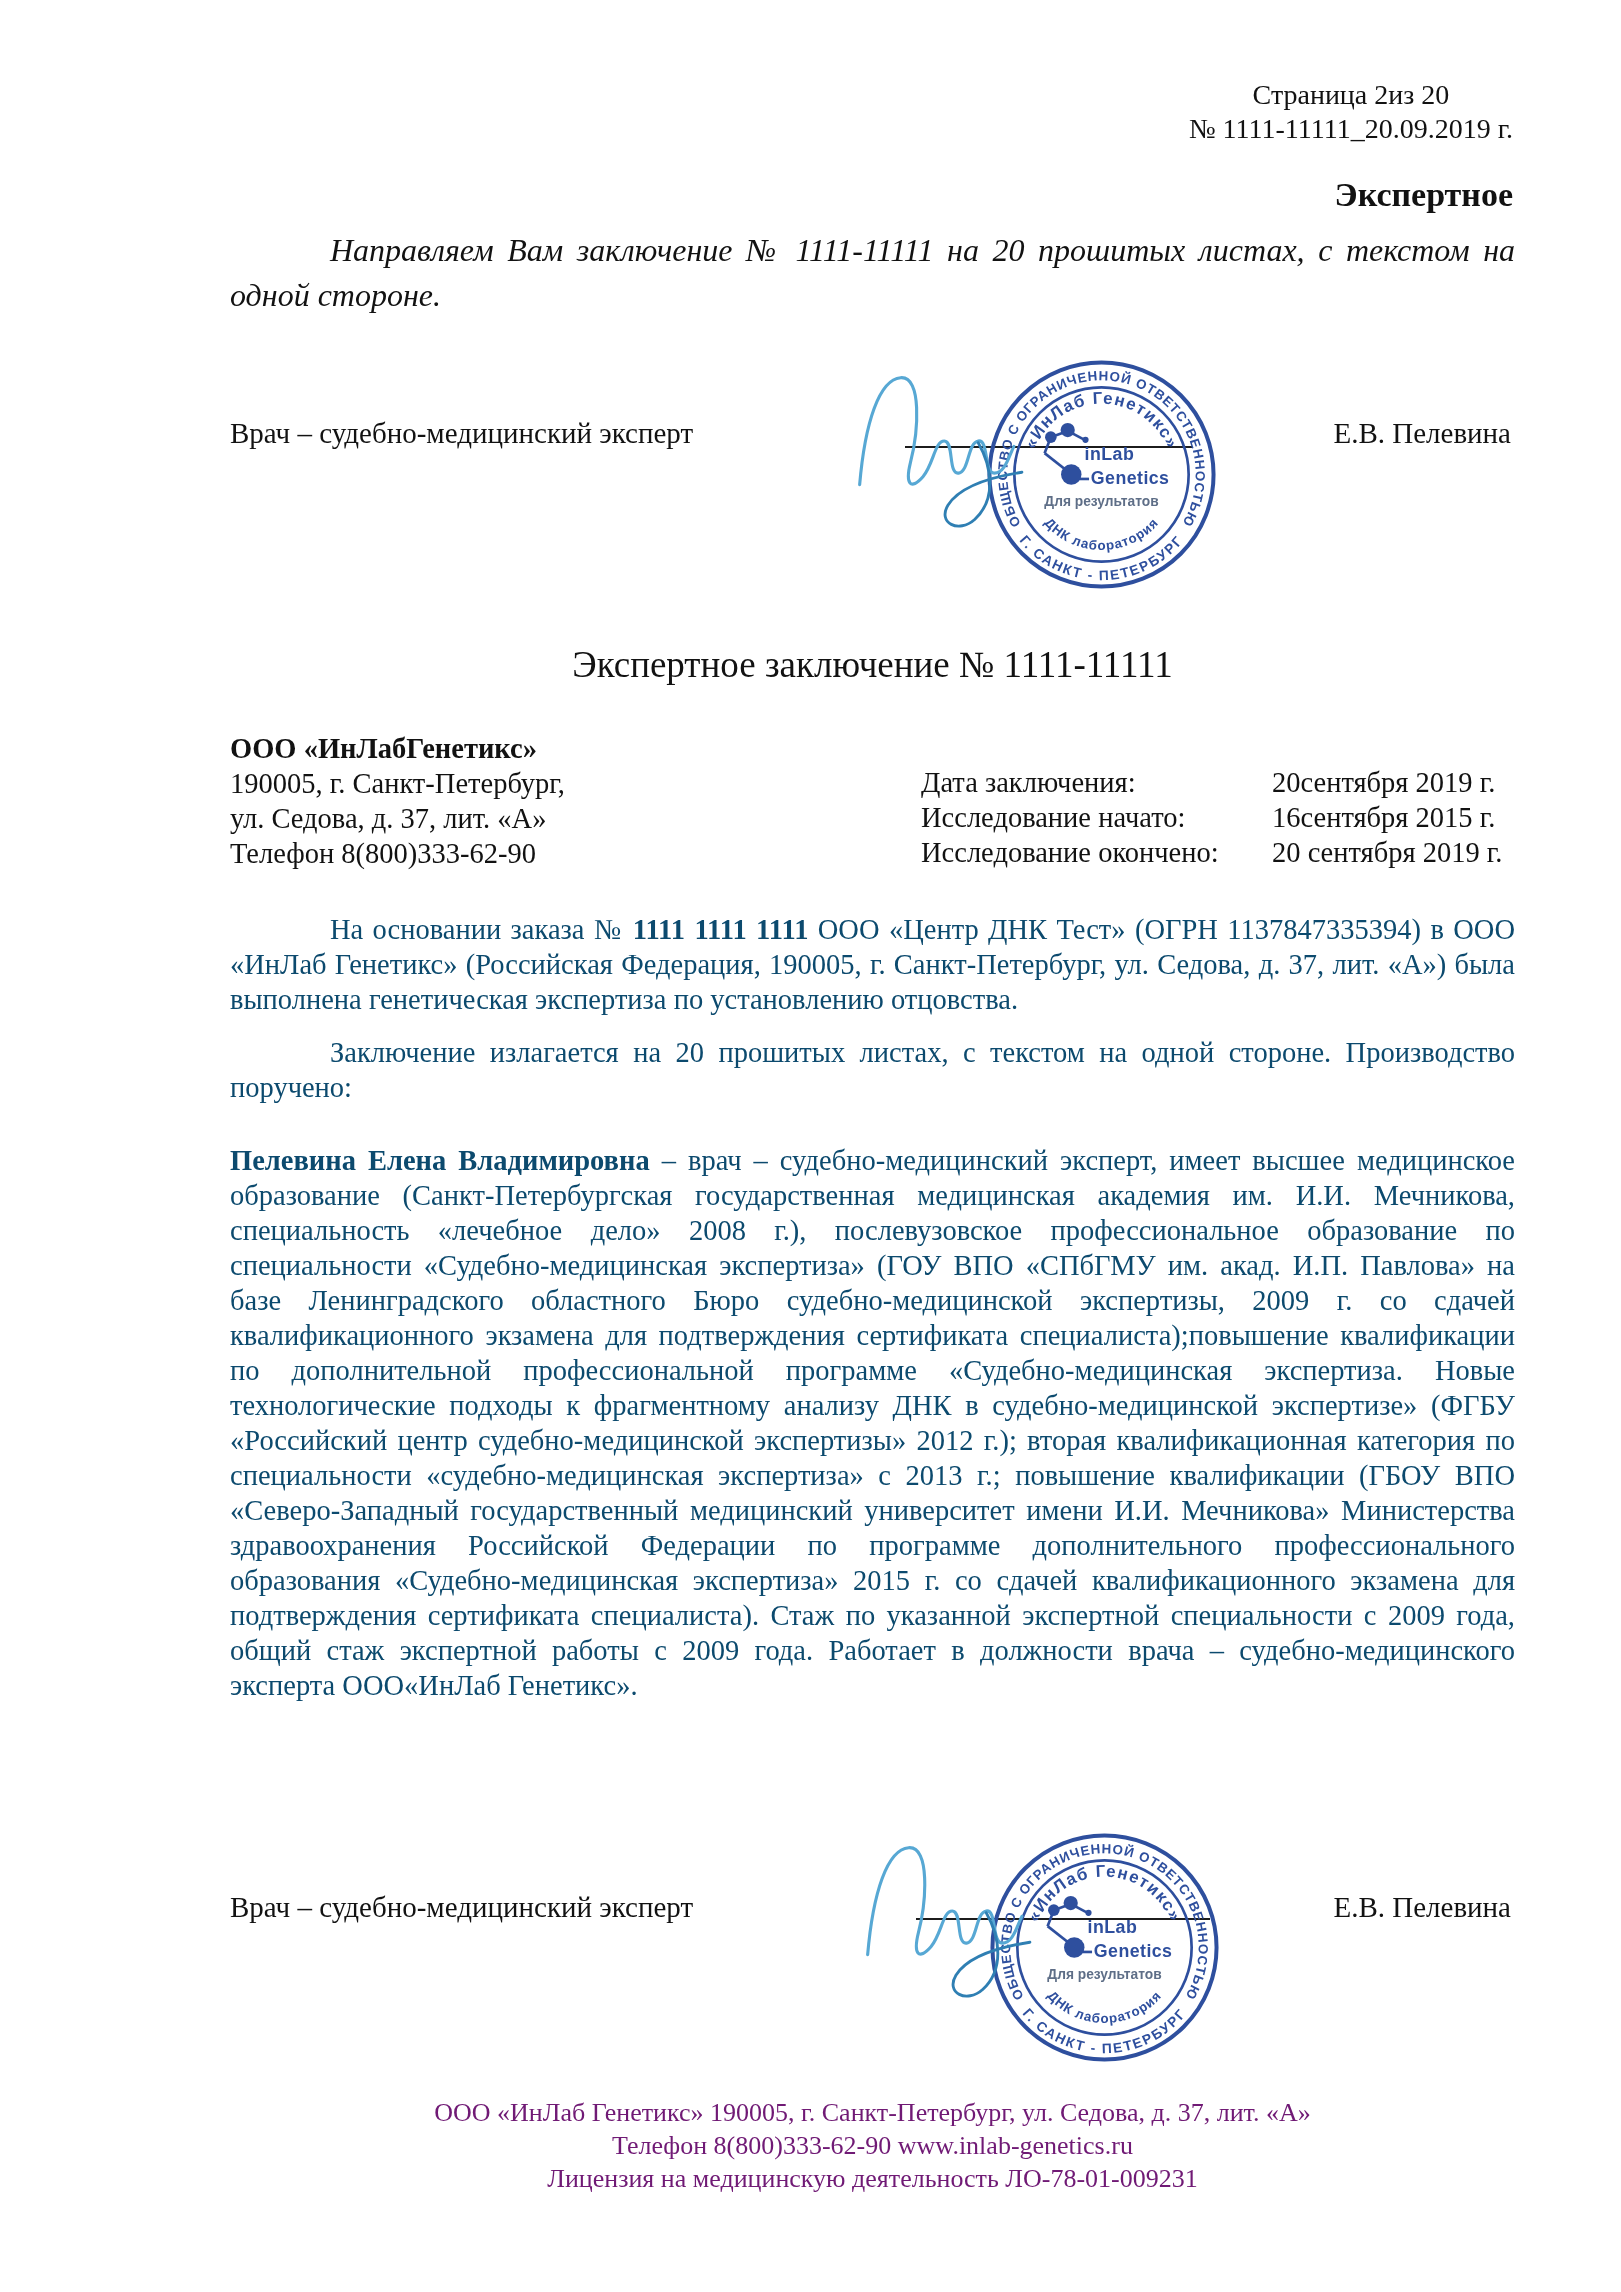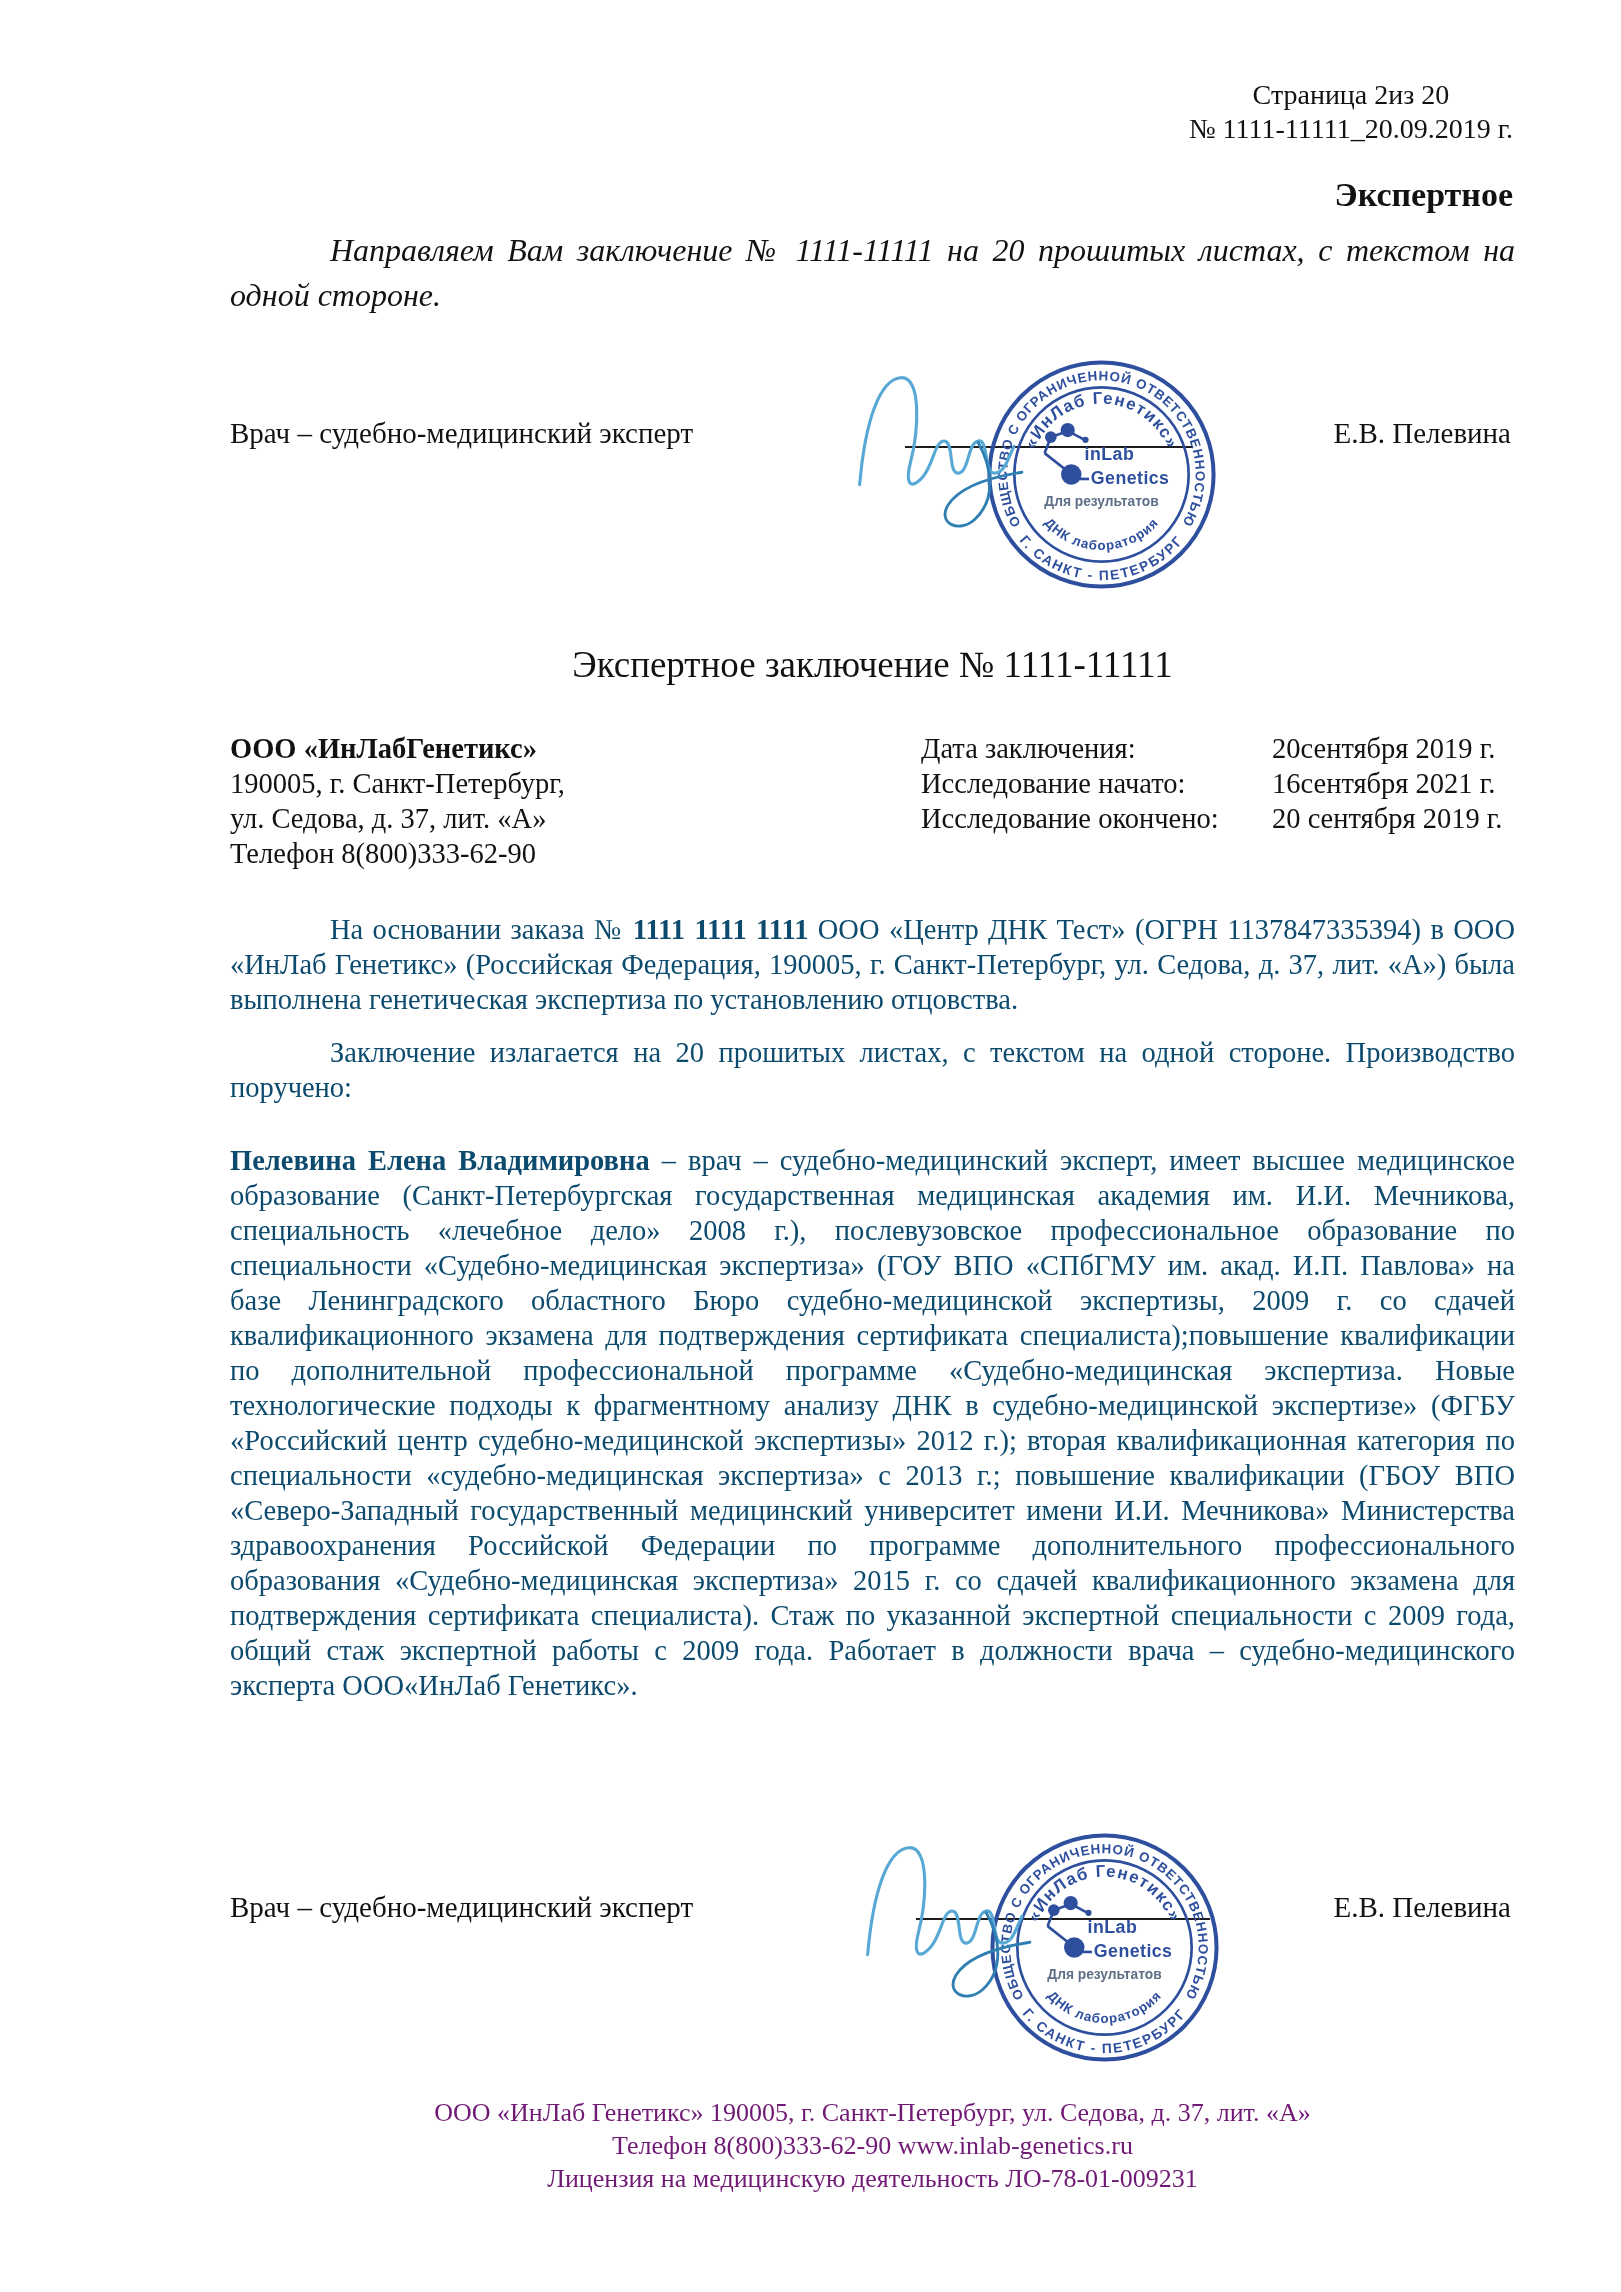--- a/index.html
+++ b/index.html
@@ -16,21 +16,21 @@
     top:228px; left:230px; width:1285px;
     font-size:32px; font-style:italic; line-height:45px;
     text-indent:100px; text-align:justify;
   }
 
   .doc-title { top:643px; left:230px; width:1285px; text-align:center; font-size:37px; font-weight:normal; }
 
   .org-info { top:731px; left:230px; font-size:28.5px; line-height:35px; }
   .org-info .b { font-weight:bold; }
 
-  .dates { top:731px; left:921px; font-size:28.5px; line-height:35px; }
+  .dates { top:765px; left:921px; font-size:28.5px; line-height:35px; }
   .dates .row { white-space:nowrap; }
   .dates .lbl { display:inline-block; width:351px; }
 
   .para {
     left:230px; width:1285px; font-size:28.5px; line-height:35px;
     text-align:justify; color:#0c4a6e;
   }
   .indent { text-indent:100px; }
   .p-order  { top:912px; }
   .p-sheets { top:1035px; }
@@ -122,21 +122,21 @@
     <div>190005, г. Санкт-Петербург,</div>
     <div>ул. Седова,  д. 37, лит. «А»</div>
     <div>Телефон 8(800)333-62-90</div>
   </div>
 
   <div class="abs dates">
     <div class="row">
       <span class="lbl">Дата заключения:</span><span>20сентября 2019 г.</span>
     </div>
     <div class="row">
-      <span class="lbl">Исследование начато:</span><span>16сентября 2021 г.</span>
+      <span class="lbl">Исследование начато:</span><span>16сентября 2015 г.</span>
     </div>
     <div class="row">
       <span class="lbl">Исследование окончено:</span><span>20 сентября 2019 г.</span>
     </div>
   </div>
 
   <div class="abs para indent p-order">
     <span>На основании заказа № </span><span class="bold">1111 1111 1111</span><span> ООО «Центр ДНК Тест» (ОГРН 1137847335394) в ООО «ИнЛаб Генетикс» (Российская Федерация, 190005, г. Санкт-Петербург, ул. Седова, д. 37, лит. «А») была выполнена генетическая экспертиза по установлению отцовства.</span>
   </div>
 

